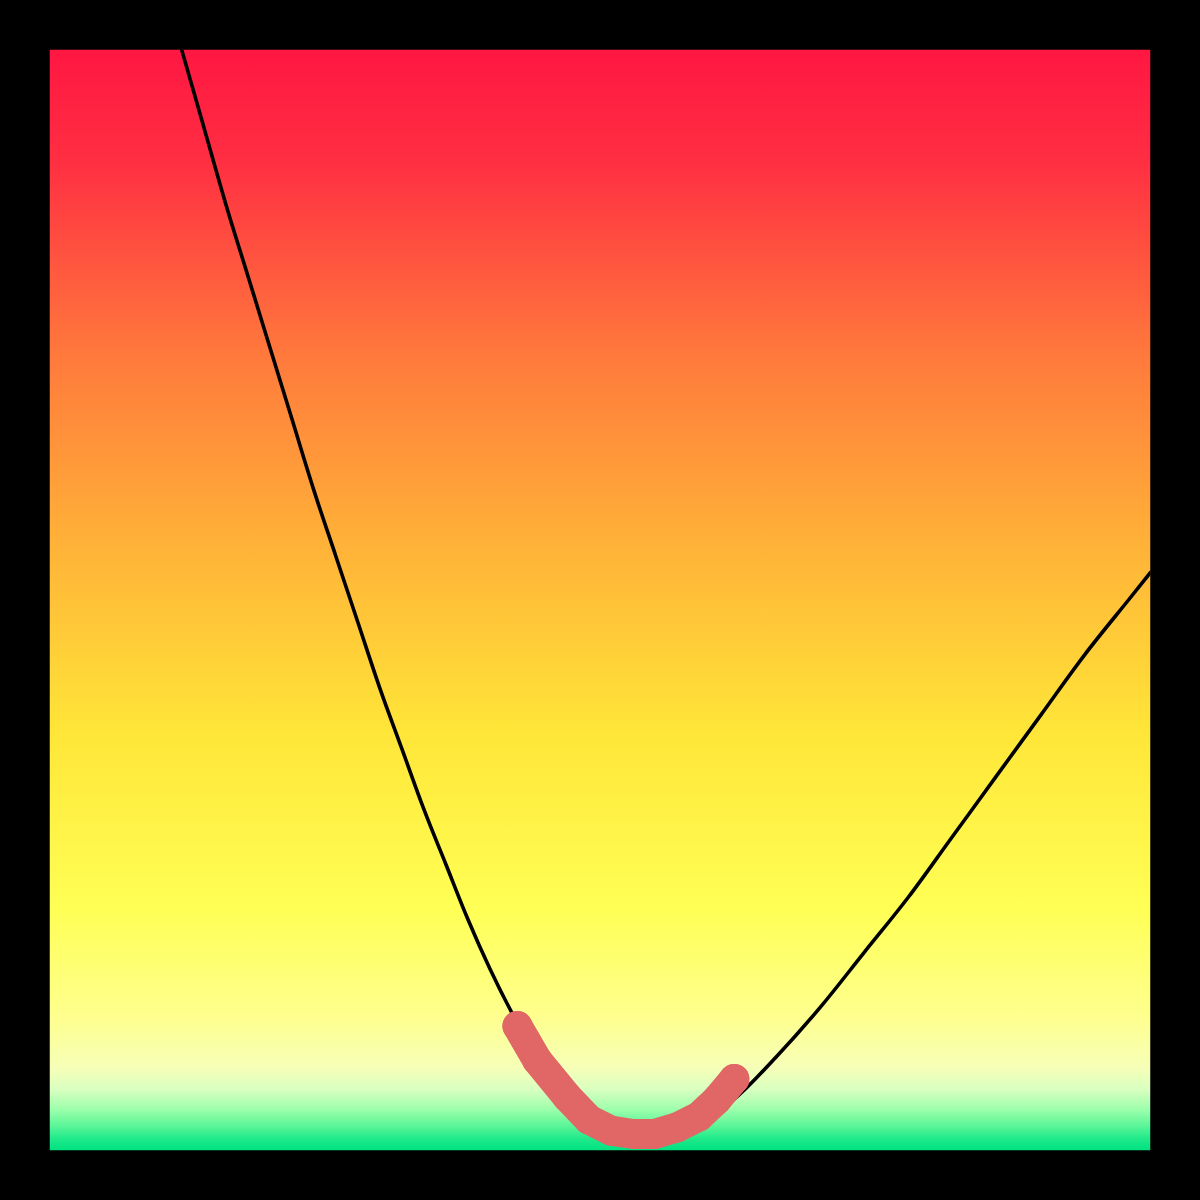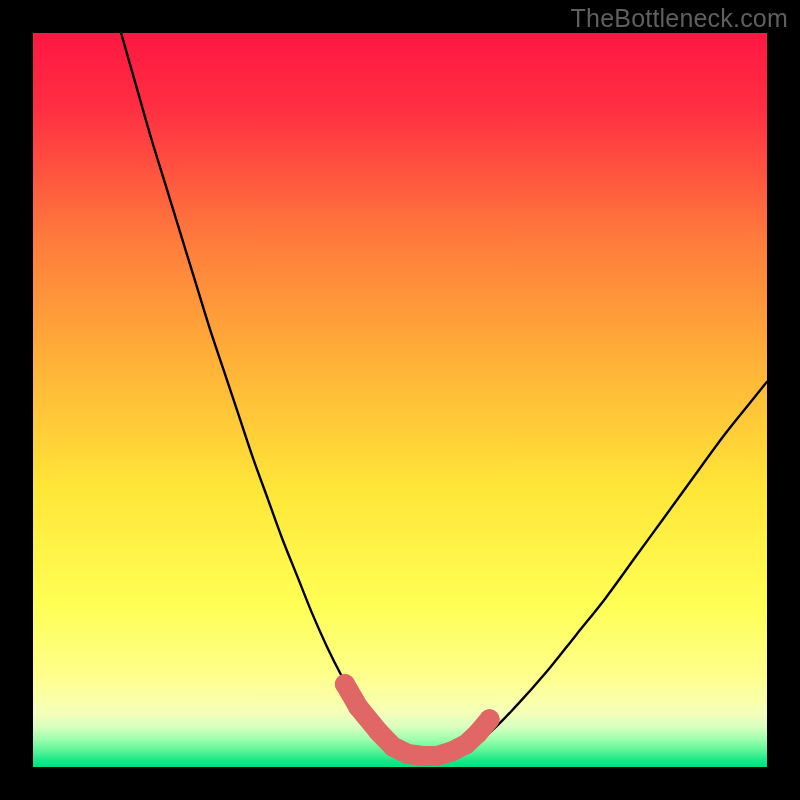--- a/index.html
+++ b/index.html
@@ -73,14 +73,13 @@
           <circle cx="374.34" cy="720.79" r="10" fill="#e16766"></circle>
           <circle cx="389.02" cy="722.99" r="10" fill="#e16766"></circle>
           <circle cx="403.70" cy="722.99" r="10" fill="#e16766"></circle>
           <circle cx="418.38" cy="718.59" r="10" fill="#e16766"></circle>
           <circle cx="433.06" cy="711.25" r="10" fill="#e16766"></circle>
           <circle cx="444.80" cy="700.24" r="10" fill="#e16766"></circle>
           <circle cx="456.55" cy="686.29" r="10" fill="#e16766"></circle>
         </g>
     </svg>
   </div>
-  <div class="watermark">TheBottleneck.com</div>
 </div>
 
 </body></html>

